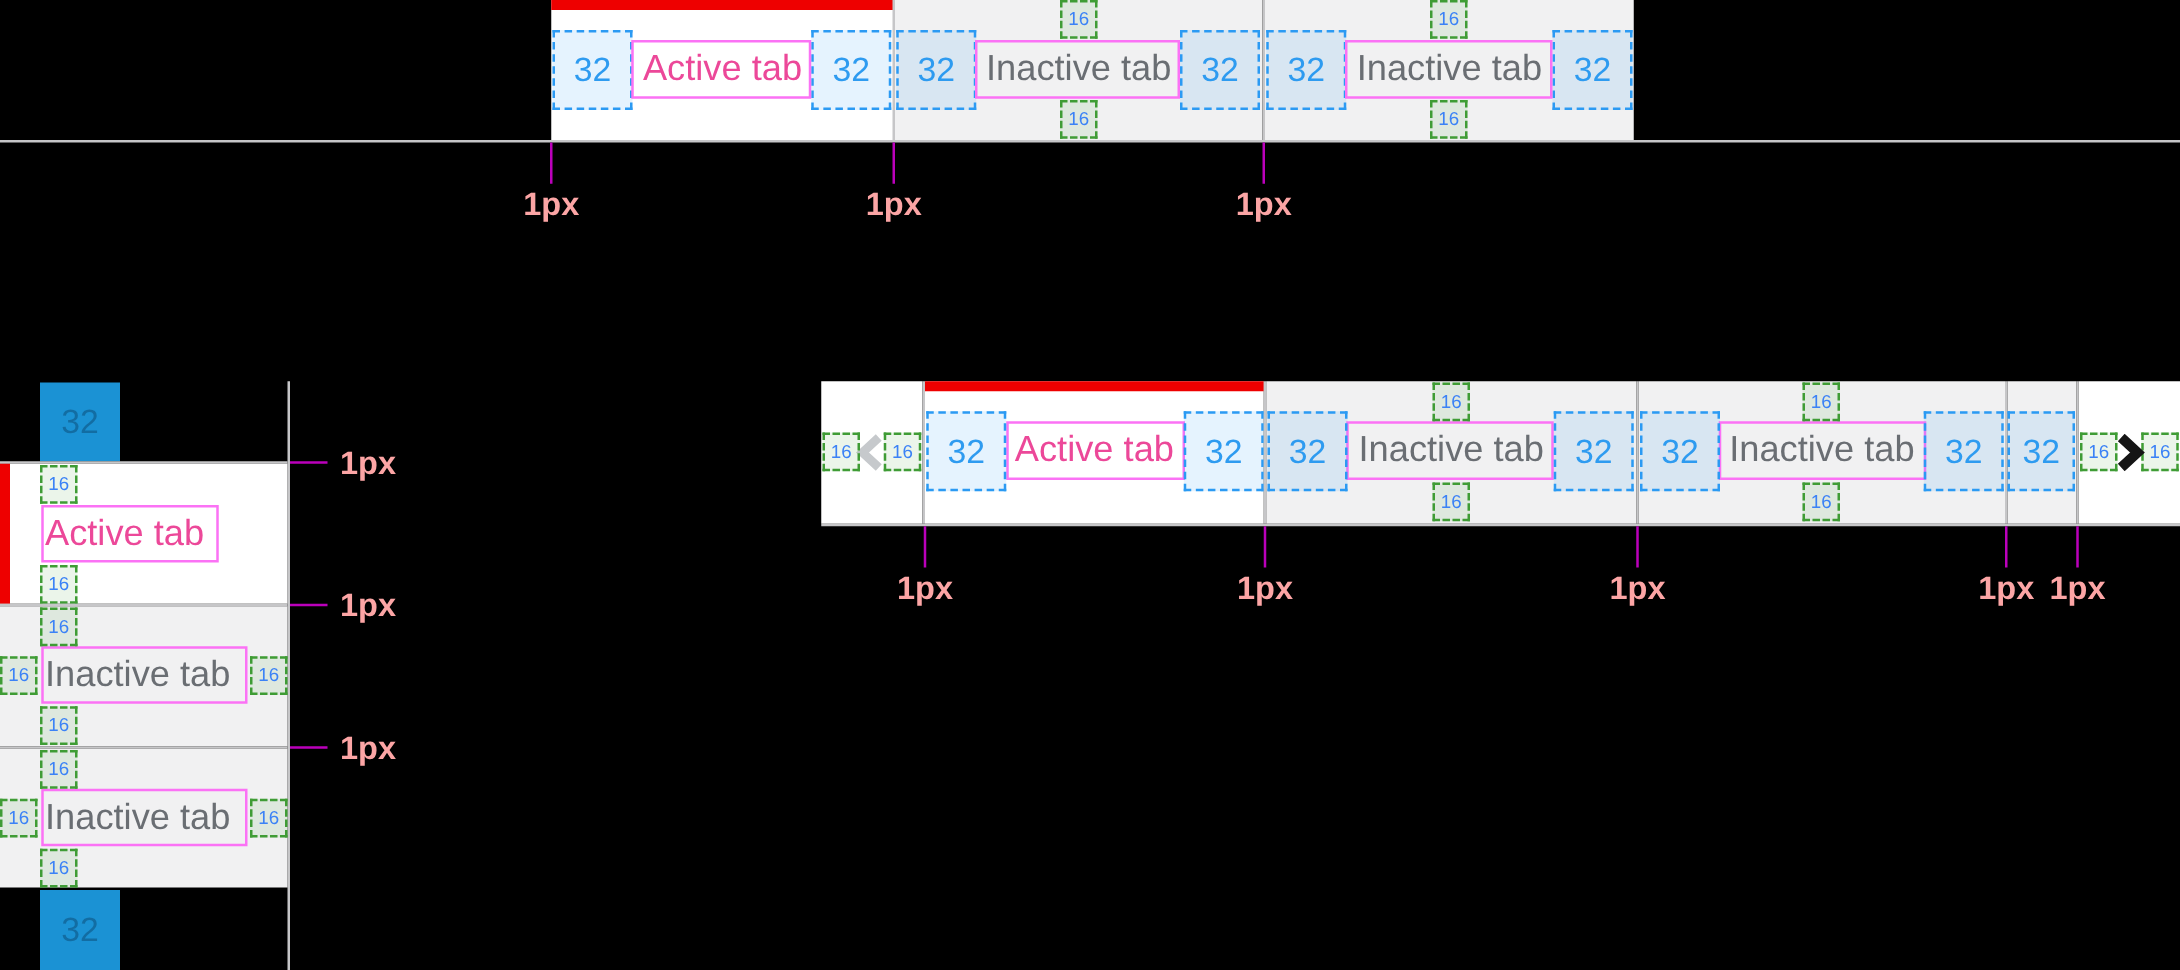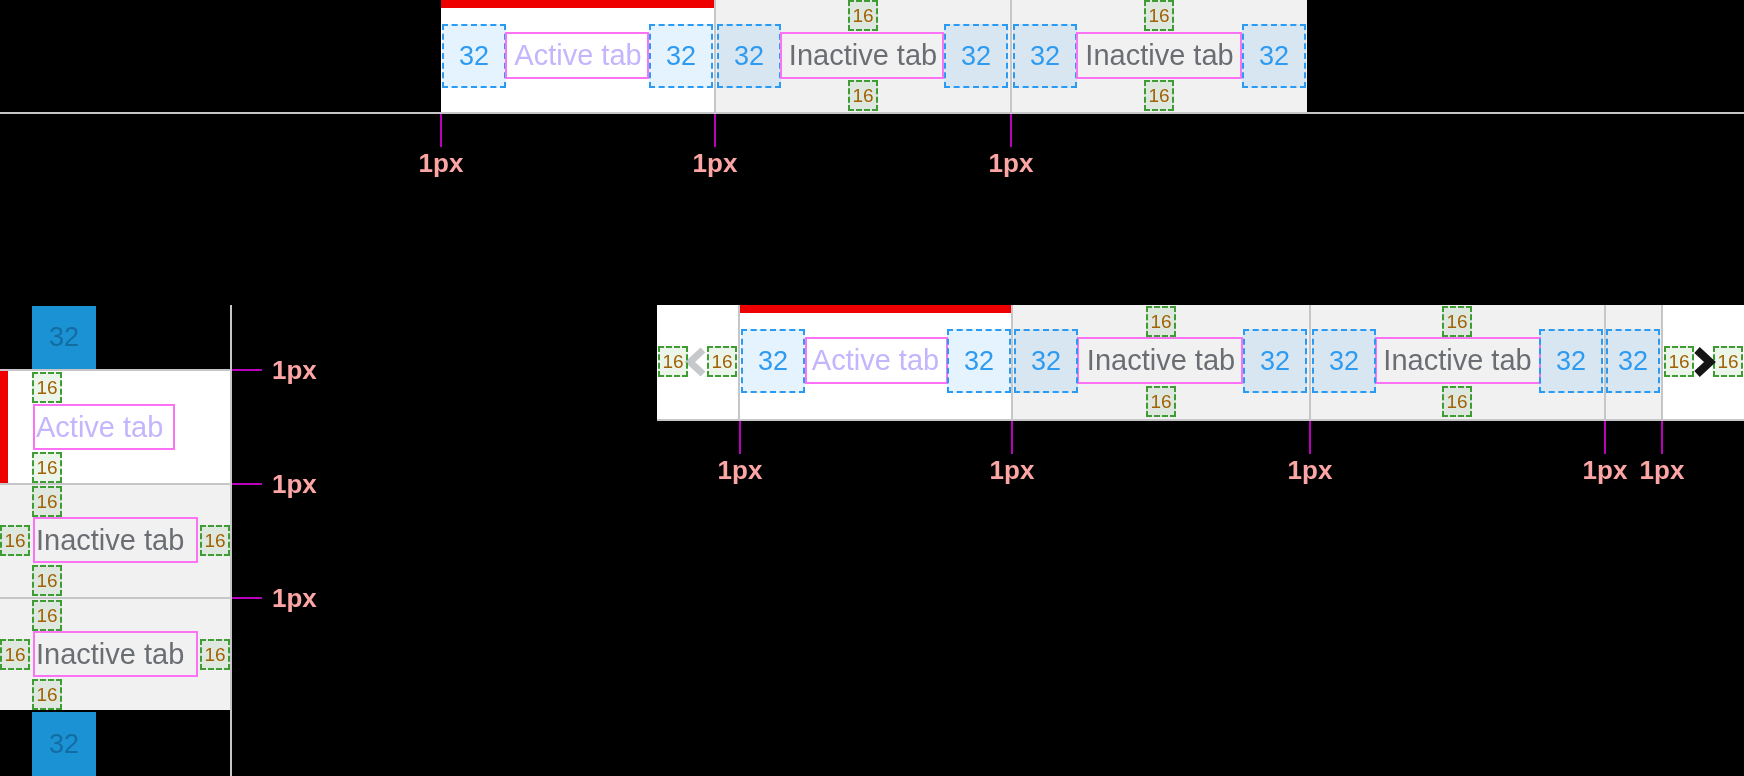--- a/index.html
+++ b/index.html
@@ -8,25 +8,25 @@
   .abs{position:absolute;box-sizing:border-box;}
   .white{background:#ffffff;}
   .gray{background:#f1f1f2;}
   .red{background:#ee0000;}
   .gl{background:#c6c6c8;}
   .sq{background:#1b92d4;color:rgba(0,30,60,.32);font-size:27px;
       display:flex;align-items:center;justify-content:center;}
   .b32{width:64px;height:64px;border:2px dashed #2b9af3;background:rgba(43,154,243,.12);
        color:#2e9bf0;font-size:27px;display:flex;align-items:center;justify-content:center;}
   .b16{width:30px;height:31px;border:2px dashed #3f9c35;background:rgba(63,156,53,.10);
-       color:#a16207;font-size:19px;display:flex;align-items:center;justify-content:center;}
+       color:#3b82f6;font-size:15px;display:flex;align-items:center;justify-content:center;}
   .pink{border:2px solid #fb72f5;}
   .ttext{display:flex;align-items:center;justify-content:center;font-size:29px;}
   .ltext{display:flex;align-items:center;font-size:29px;}
-  .dark{color:#c4b5fd;}
+  .dark{color:#ec4899;}
   .gtext{color:#6a6e73;border-radius:18px;}
   .mv{width:2px;background:#bb00bb;}
   .mh{height:2px;background:#bb00bb;}
   .ml{color:#fca5a5;font-size:26px;font-weight:700;white-space:nowrap;}
   .mlc{transform:translateX(-50%);}
 </style>
 </head>
 <body>
 
 <div id="stage">

